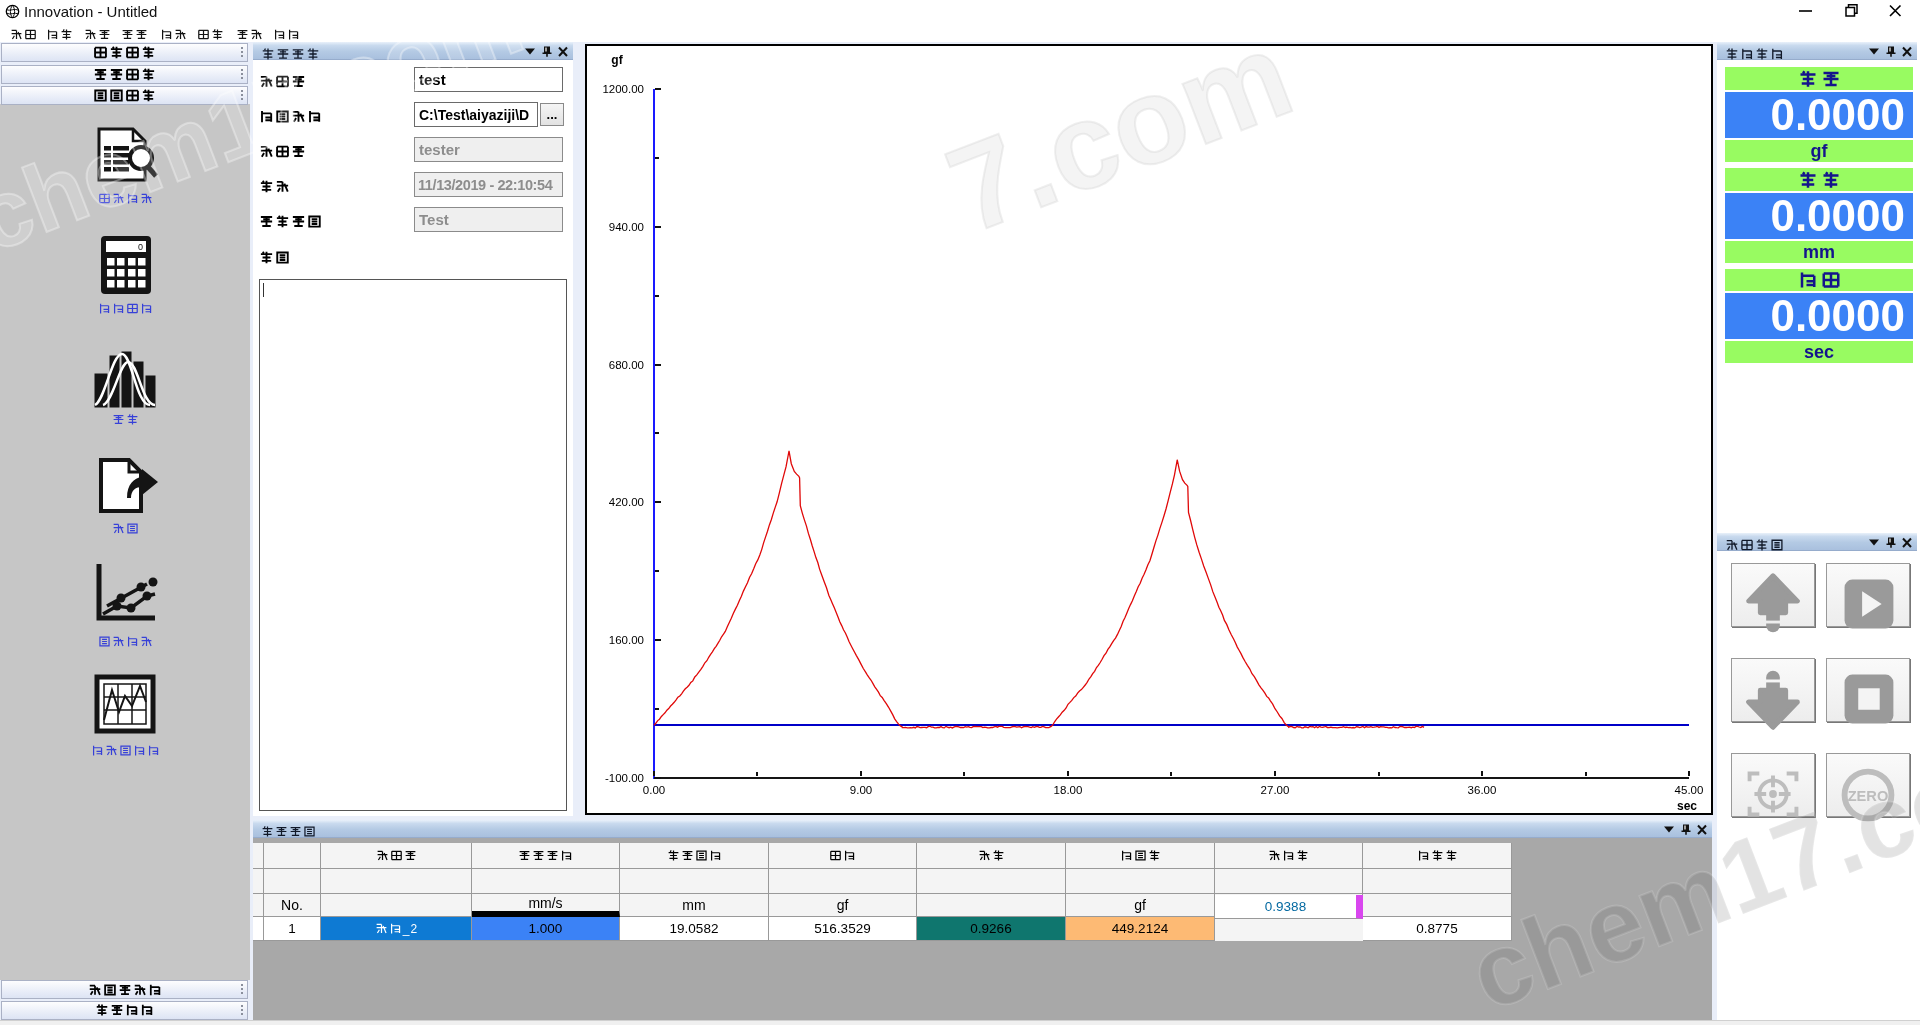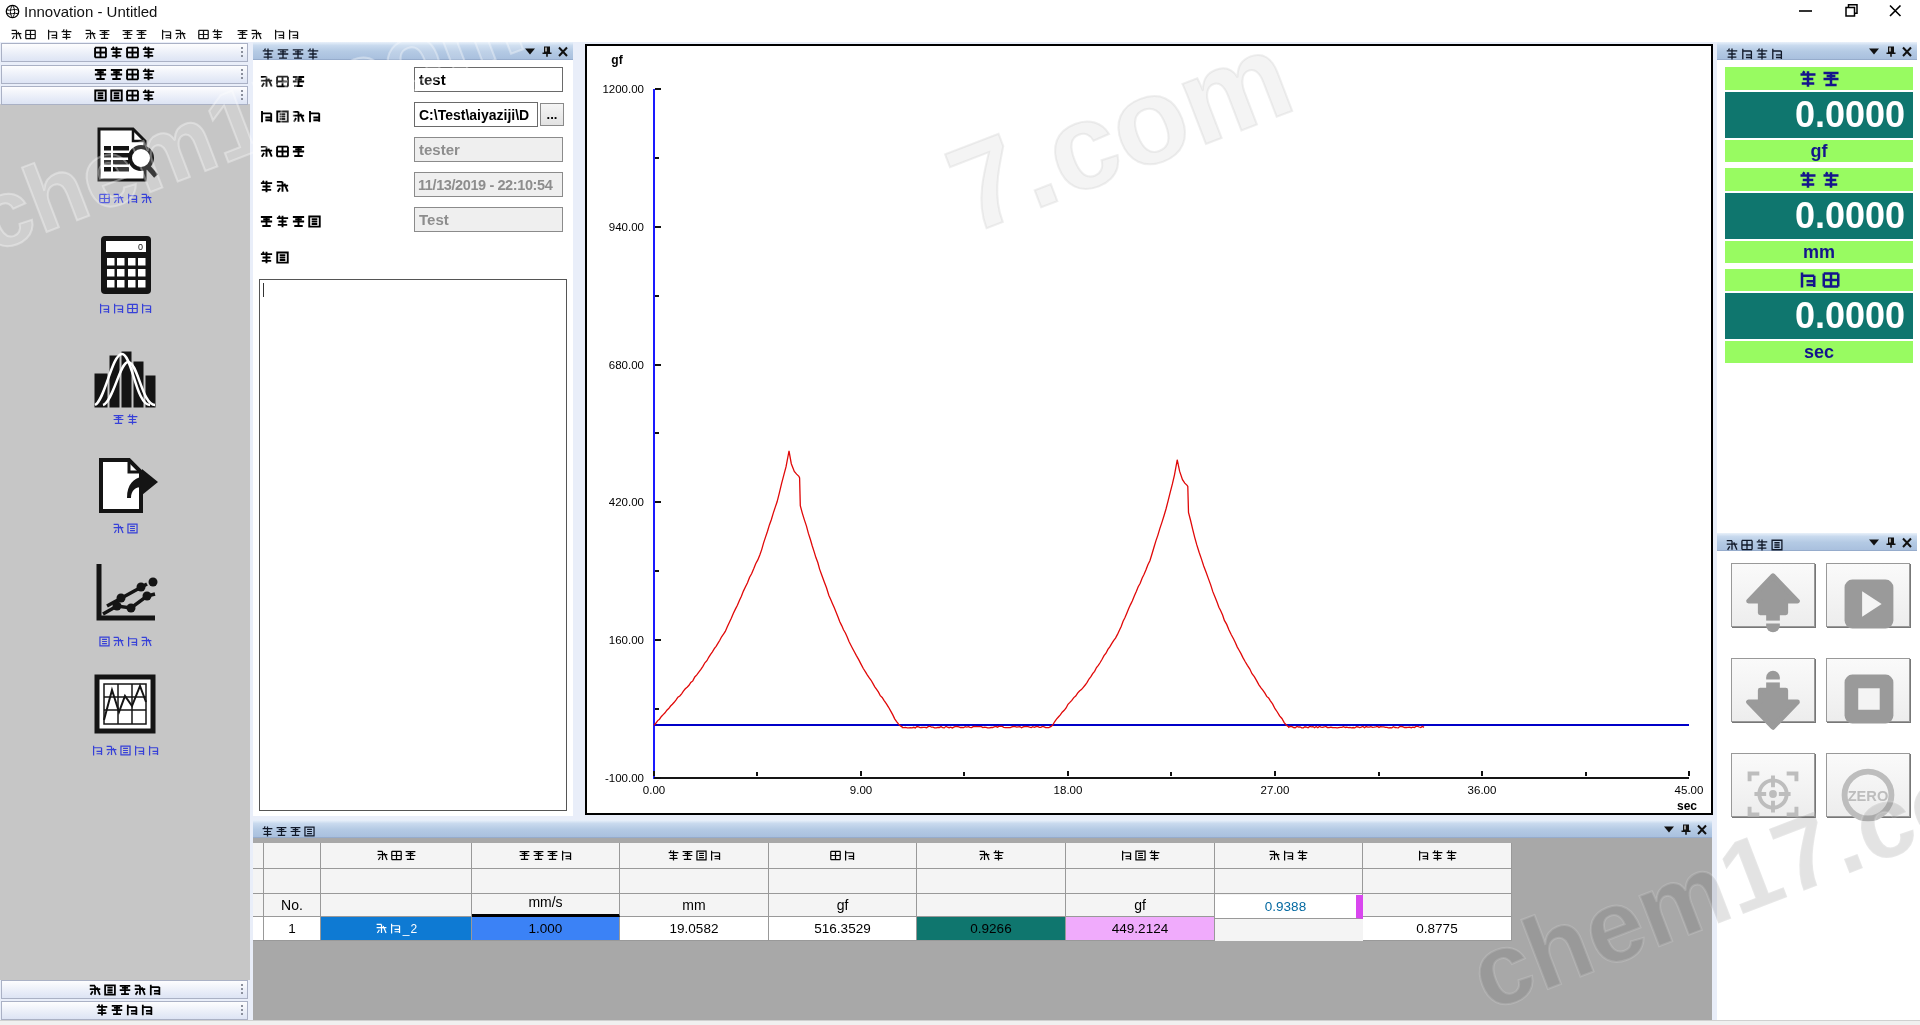--- a/index.html
+++ b/index.html
@@ -1,21 +1,21 @@
 <!DOCTYPE html>
 <html><head><meta charset="utf-8"><style>
 *{margin:0;padding:0;box-sizing:border-box}
 body{width:1920px;height:1025px;position:relative;overflow:hidden;background:#fff;font-family:"Liberation Sans",sans-serif}
 .abs{position:absolute}
 .zh{vertical-align:middle}.zh svg{fill:none;stroke:currentColor;stroke-width:1.5px}
 .zb svg{stroke-width:2.0px}
 .tabbar{position:absolute;left:1px;width:247px;height:19px;background:linear-gradient(180deg,#fdfdfe,#e6ebf7 70%,#dde4f4);border:1px solid #aab1c5;display:flex;align-items:center;justify-content:center}
 .dots{position:absolute;right:4px;top:3px;display:flex;flex-direction:column;gap:2px}.dots i{width:2px;height:2px;background:#8a8f9c}
 .ghd{position:absolute;left:1725px;width:188px;background:#98fb61;color:#14148c;display:flex;align-items:center;justify-content:center}
-.gval{position:absolute;left:1725px;width:188px;background:#0f766e;color:#fff;font-weight:bold;font-size:36px;text-align:right;padding-right:8px;display:flex;align-items:center;justify-content:flex-end}
+.gval{position:absolute;left:1725px;width:188px;background:#3b82f6;color:#fff;font-weight:bold;font-size:44px;text-align:right;padding-right:8px;display:flex;align-items:center;justify-content:flex-end}
 .btn{position:absolute;width:84px;height:64px;background:linear-gradient(180deg,#fafafa,#ededed);border:1px solid #999;box-shadow:1px 1px 0 #777}
 .fld{position:absolute;background:#fff;border:1.5px solid #6a6a6a;font-size:15px;font-weight:bold;color:#000;display:flex;align-items:center;padding-left:4px}
 .dis{background:#efefef;color:#8d8d8d;border:1.5px solid #8b8b8b}
 .lbl{position:absolute;left:259px}
 .wm{position:absolute;font-weight:bold;color:rgba(150,150,150,0.10);-webkit-text-stroke:2px rgba(207,207,207,0.34);pointer-events:none;white-space:nowrap;transform-origin:left top}
 </style></head><body>
 <div class="abs" style="left:0;top:42px;width:1920px;height:978px;background:#e9eef9"></div>
 <svg class="abs" width="15" height="15" viewBox="0 0 16 16" style="left:5px;top:4px">
     <circle cx="8" cy="8" r="6.6" fill="none" stroke="#000" stroke-width="1.4"></circle>
     <path d="M2,6 C5,8 11,4 14.4,7 M2.2,10 C6,12 10,8.5 14,10.5 M8,1.5 C5,5 5,11 8,14.6 M8,1.5 C11,5 11,11 8,14.6" fill="none" stroke="#000" stroke-width="1"></path>
@@ -734,21 +734,21 @@
 <div class="abs" style="left:769px;top:869px;width:148px;height:25px;background:#f4f4f4;border-right:1px solid #999;border-bottom:1px solid #999;display:flex;align-items:center;justify-content:center;font-size:13.5px;color:#000"></div>
 <div class="abs" style="left:917px;top:869px;width:149px;height:25px;background:#f4f4f4;border-right:1px solid #999;border-bottom:1px solid #999;display:flex;align-items:center;justify-content:center;font-size:13.5px;color:#000"></div>
 <div class="abs" style="left:1066px;top:869px;width:149px;height:25px;background:#f4f4f4;border-right:1px solid #999;border-bottom:1px solid #999;display:flex;align-items:center;justify-content:center;font-size:13.5px;color:#000"></div>
 <div class="abs" style="left:1215px;top:869px;width:148px;height:25px;background:#f4f4f4;border-right:1px solid #999;border-bottom:1px solid #999;display:flex;align-items:center;justify-content:center;font-size:13.5px;color:#000"></div>
 <div class="abs" style="left:1363px;top:869px;width:149px;height:25px;background:#f4f4f4;border-right:1px solid #999;border-bottom:1px solid #999;display:flex;align-items:center;justify-content:center;font-size:13.5px;color:#000"></div>
 <div class="abs" style="left:253px;top:894px;width:11px;height:23px;background:#f4f4f4;border-right:1px solid #999;border-bottom:1px solid #999;display:flex;align-items:center;justify-content:center;font-size:13.5px;color:#000"></div>
 <div class="abs" style="left:264px;top:894px;width:57px;height:23px;background:#f4f4f4;border-right:1px solid #999;border-bottom:1px solid #999;display:flex;align-items:center;justify-content:center;font-size:13.5px;color:#000">
     <span style="font-size:14px">No.</span>
   </div>
 <div class="abs" style="left:321px;top:894px;width:151px;height:23px;background:#f4f4f4;border-right:1px solid #999;border-bottom:1px solid #999;display:flex;align-items:center;justify-content:center;font-size:13.5px;color:#000"></div>
-<div class="abs" style="left:472px;top:894px;width:148px;height:23px;background:#f4f4f4;border-right:1px solid #999;border-bottom:3px solid #000000;display:flex;align-items:flex-start;justify-content:center;font-size:13.5px;color:#000">
+<div class="abs" style="left:472px;top:894px;width:148px;height:23px;background:#f4f4f4;border-right:1px solid #999;border-bottom:6px solid #000000;display:flex;align-items:flex-end;justify-content:center;font-size:13.5px;color:#000">
     <span style="font-size:14px">mm/s</span>
   </div>
 <div class="abs" style="left:620px;top:894px;width:149px;height:23px;background:#f4f4f4;border-right:1px solid #999;border-bottom:1px solid #999;display:flex;align-items:center;justify-content:center;font-size:13.5px;color:#000">
     <span style="font-size:14px">mm</span>
   </div>
 <div class="abs" style="left:769px;top:894px;width:148px;height:23px;background:#f4f4f4;border-right:1px solid #999;border-bottom:1px solid #999;display:flex;align-items:center;justify-content:center;font-size:13.5px;color:#000">
     <span style="font-size:14px">gf</span>
   </div>
 <div class="abs" style="left:917px;top:894px;width:149px;height:23px;background:#f4f4f4;border-right:1px solid #999;border-bottom:1px solid #999;display:flex;align-items:center;justify-content:center;font-size:13.5px;color:#000"></div>
 <div class="abs" style="left:1066px;top:894px;width:149px;height:23px;background:#f4f4f4;border-right:1px solid #999;border-bottom:1px solid #999;display:flex;align-items:center;justify-content:center;font-size:13.5px;color:#000">
@@ -767,18 +767,18 @@
         <path d="M3.2,2V14M3.2,4.6H13M13,4.6V13.6M6.8,9H13M6.8,12H13"></path>
       </svg>
       <span style="font-size:12px;">_</span>
       <span style="font-size:12px;">2</span>
     </span>
   </div>
 <div class="abs" style="left:472px;top:917px;width:148px;height:24px;background:#3b82f6;border-right:1px solid #999;border-bottom:1px solid #999;display:flex;align-items:center;justify-content:center;font-size:13.5px;color:#000">1.000</div>
 <div class="abs" style="left:620px;top:917px;width:149px;height:24px;background:#fff;border-right:1px solid #999;border-bottom:1px solid #999;display:flex;align-items:center;justify-content:center;font-size:13.5px;color:#000">19.0582</div>
 <div class="abs" style="left:769px;top:917px;width:148px;height:24px;background:#fff;border-right:1px solid #999;border-bottom:1px solid #999;display:flex;align-items:center;justify-content:center;font-size:13.5px;color:#000">516.3529</div>
 <div class="abs" style="left:917px;top:917px;width:149px;height:24px;background:#0f766e;border-right:1px solid #999;border-bottom:1px solid #999;display:flex;align-items:center;justify-content:center;font-size:13.5px;color:#000">0.9266</div>
-<div class="abs" style="left:1066px;top:917px;width:149px;height:24px;background:#f0abfc;border-right:1px solid #999;border-bottom:1px solid #999;display:flex;align-items:center;justify-content:center;font-size:13.5px;color:#000">449.2124</div>
+<div class="abs" style="left:1066px;top:917px;width:149px;height:24px;background:#fdba74;border-right:1px solid #999;border-bottom:1px solid #999;display:flex;align-items:center;justify-content:center;font-size:13.5px;color:#000">449.2124</div>
 <div class="abs" style="left:1215px;top:895px;width:148px;height:24px;background:#fff;border-right:7px solid #d946ef;border-bottom:1px solid #999;display:flex;align-items:center;justify-content:center;font-size:13.5px;color:#0369a1">0.9388</div>
 <div class="abs" style="left:1363px;top:917px;width:149px;height:24px;background:#fff;border-right:1px solid #999;border-bottom:1px solid #999;display:flex;align-items:center;justify-content:center;font-size:13.5px;color:#000">0.8775</div>
 <div class="abs" style="left:0;top:1020px;width:1920px;height:5px;background:#f0f0f0;border-top:1px solid #d0d0d0"></div>
 <div class="wm" style="left:-40px;top:172px;font-size:95px;transform:rotate(-21deg);color:rgba(255,255,255,0.16);-webkit-text-stroke:2px rgba(255,255,255,0.34)">chem17.com</div>
 <div class="wm" style="left:930px;top:130px;font-size:122px;transform:rotate(-21deg)">7.com</div>
 <div class="wm" style="left:1455px;top:925px;font-size:102px;transform:rotate(-21deg);color:rgba(70,70,70,0.15);-webkit-text-stroke:2px rgba(255,255,255,0.15)">chem17.com</div>
 </body></html>

